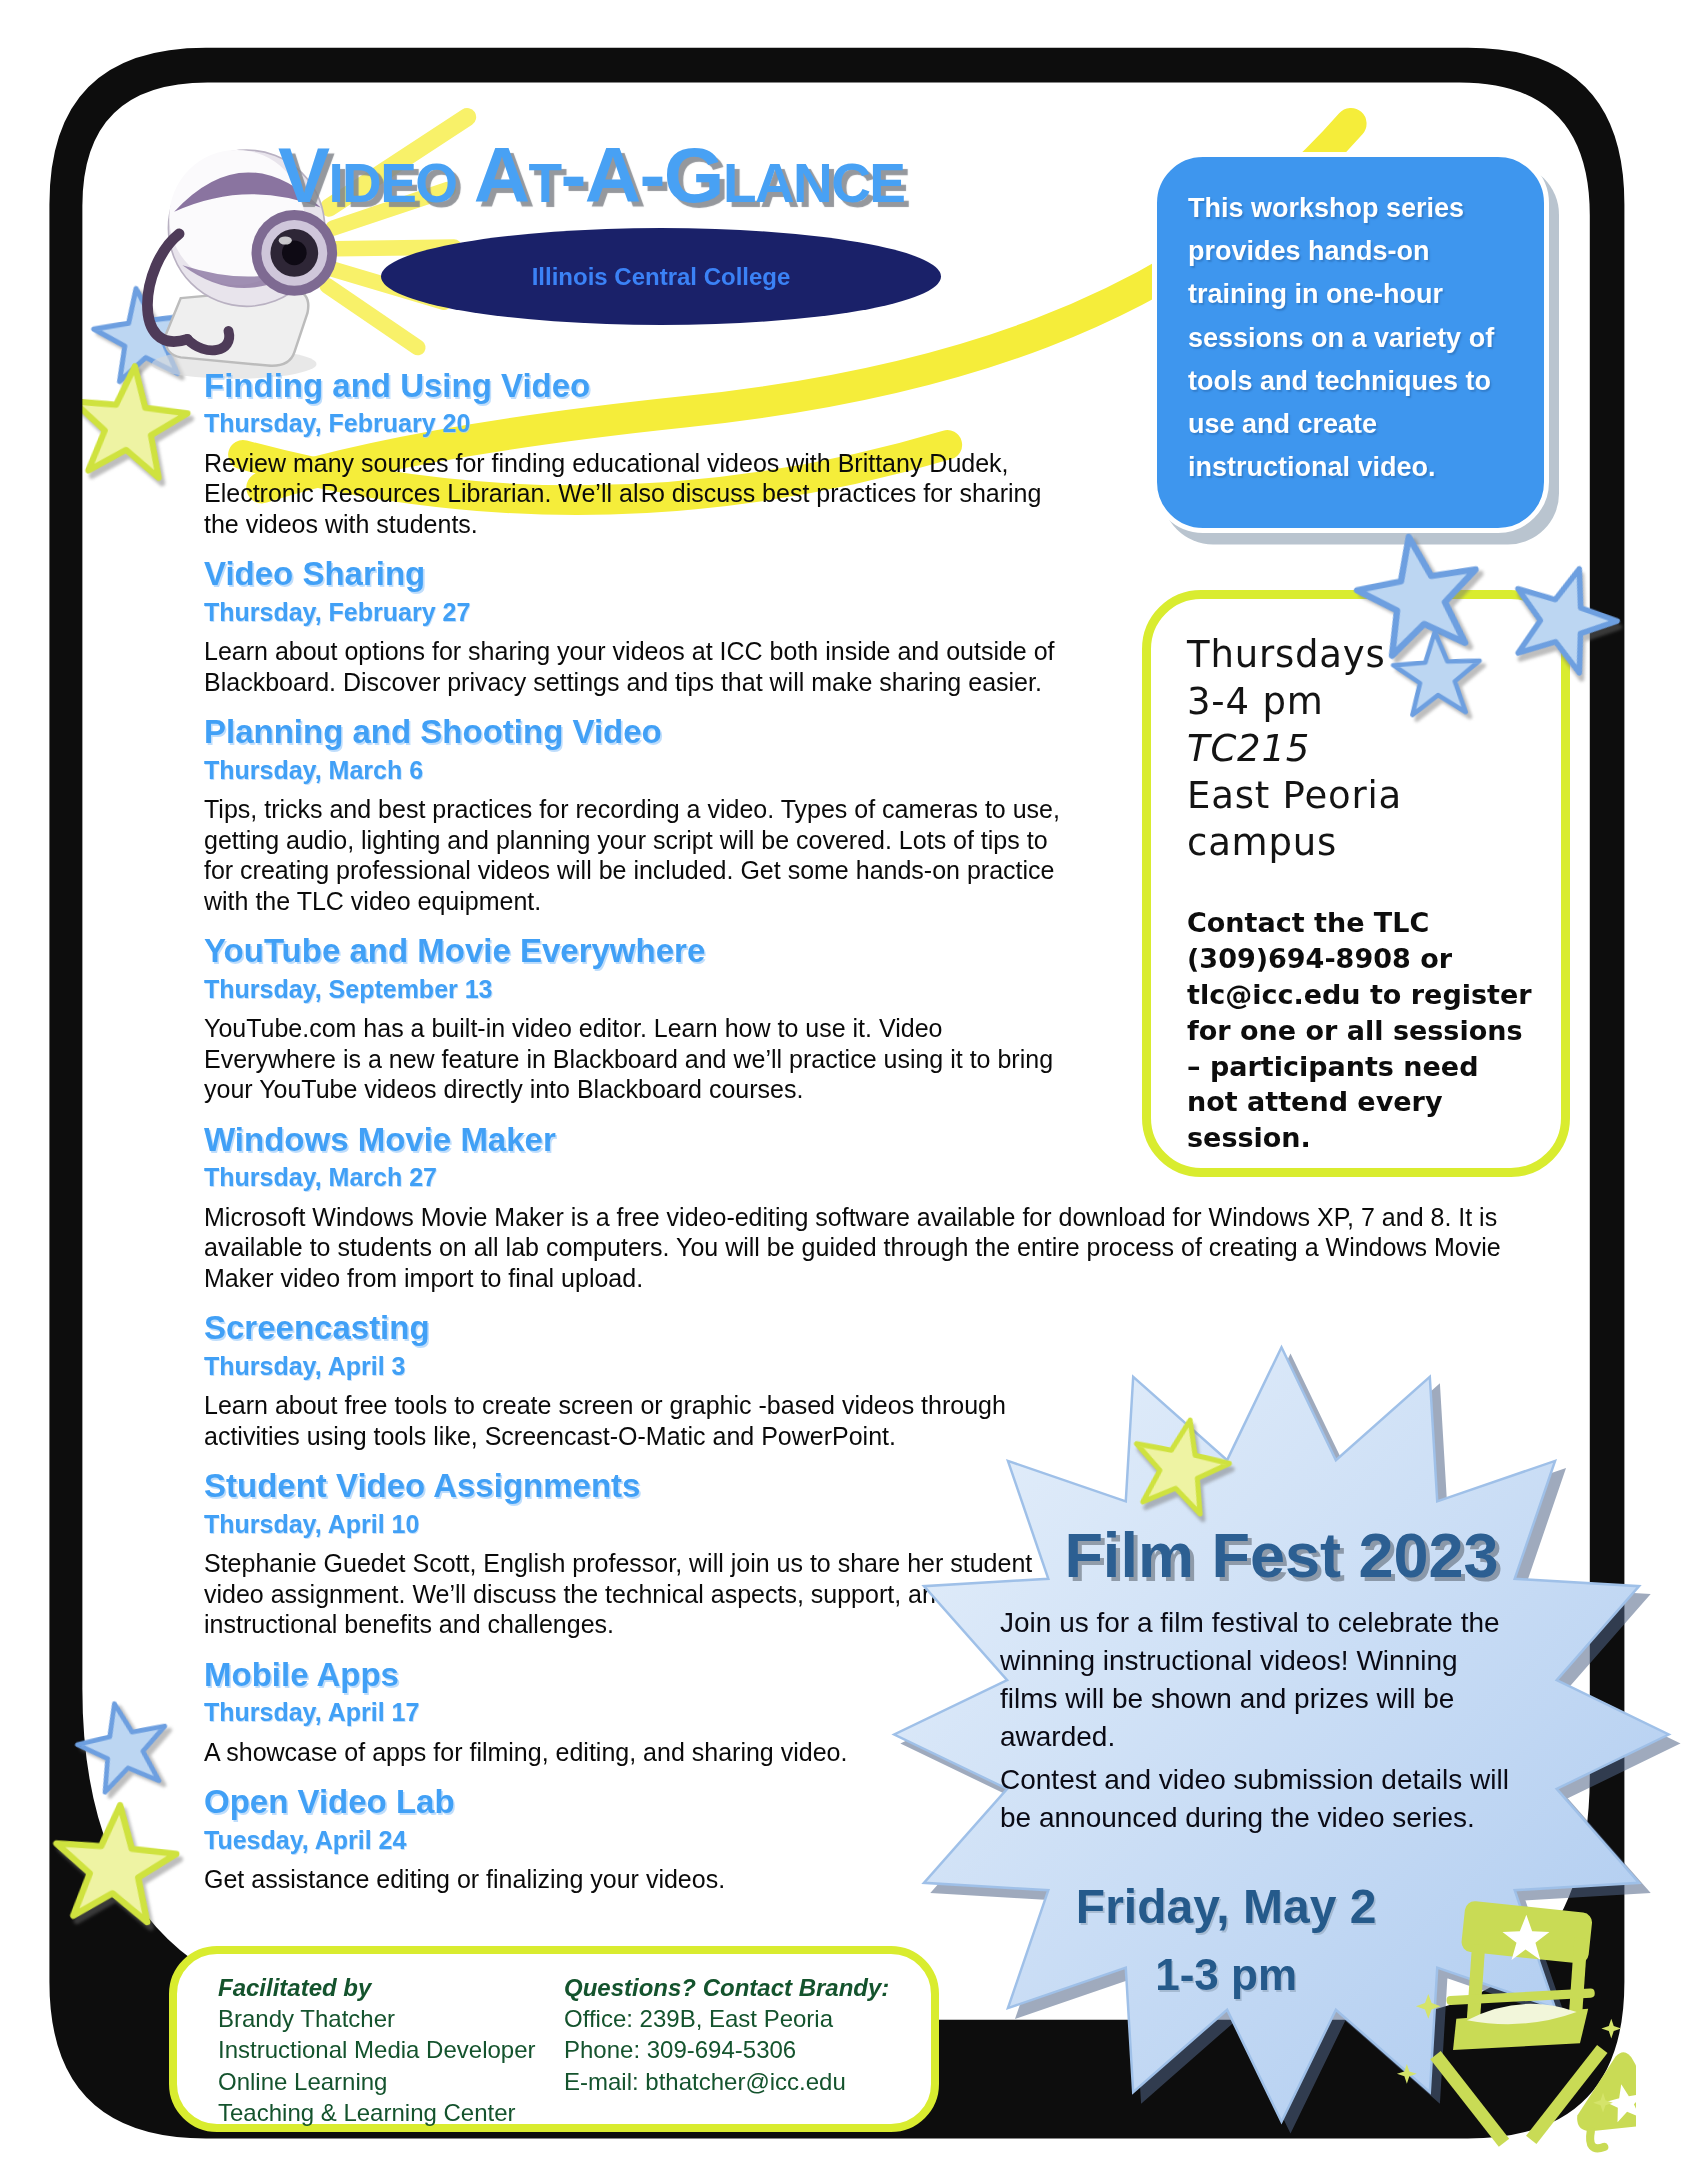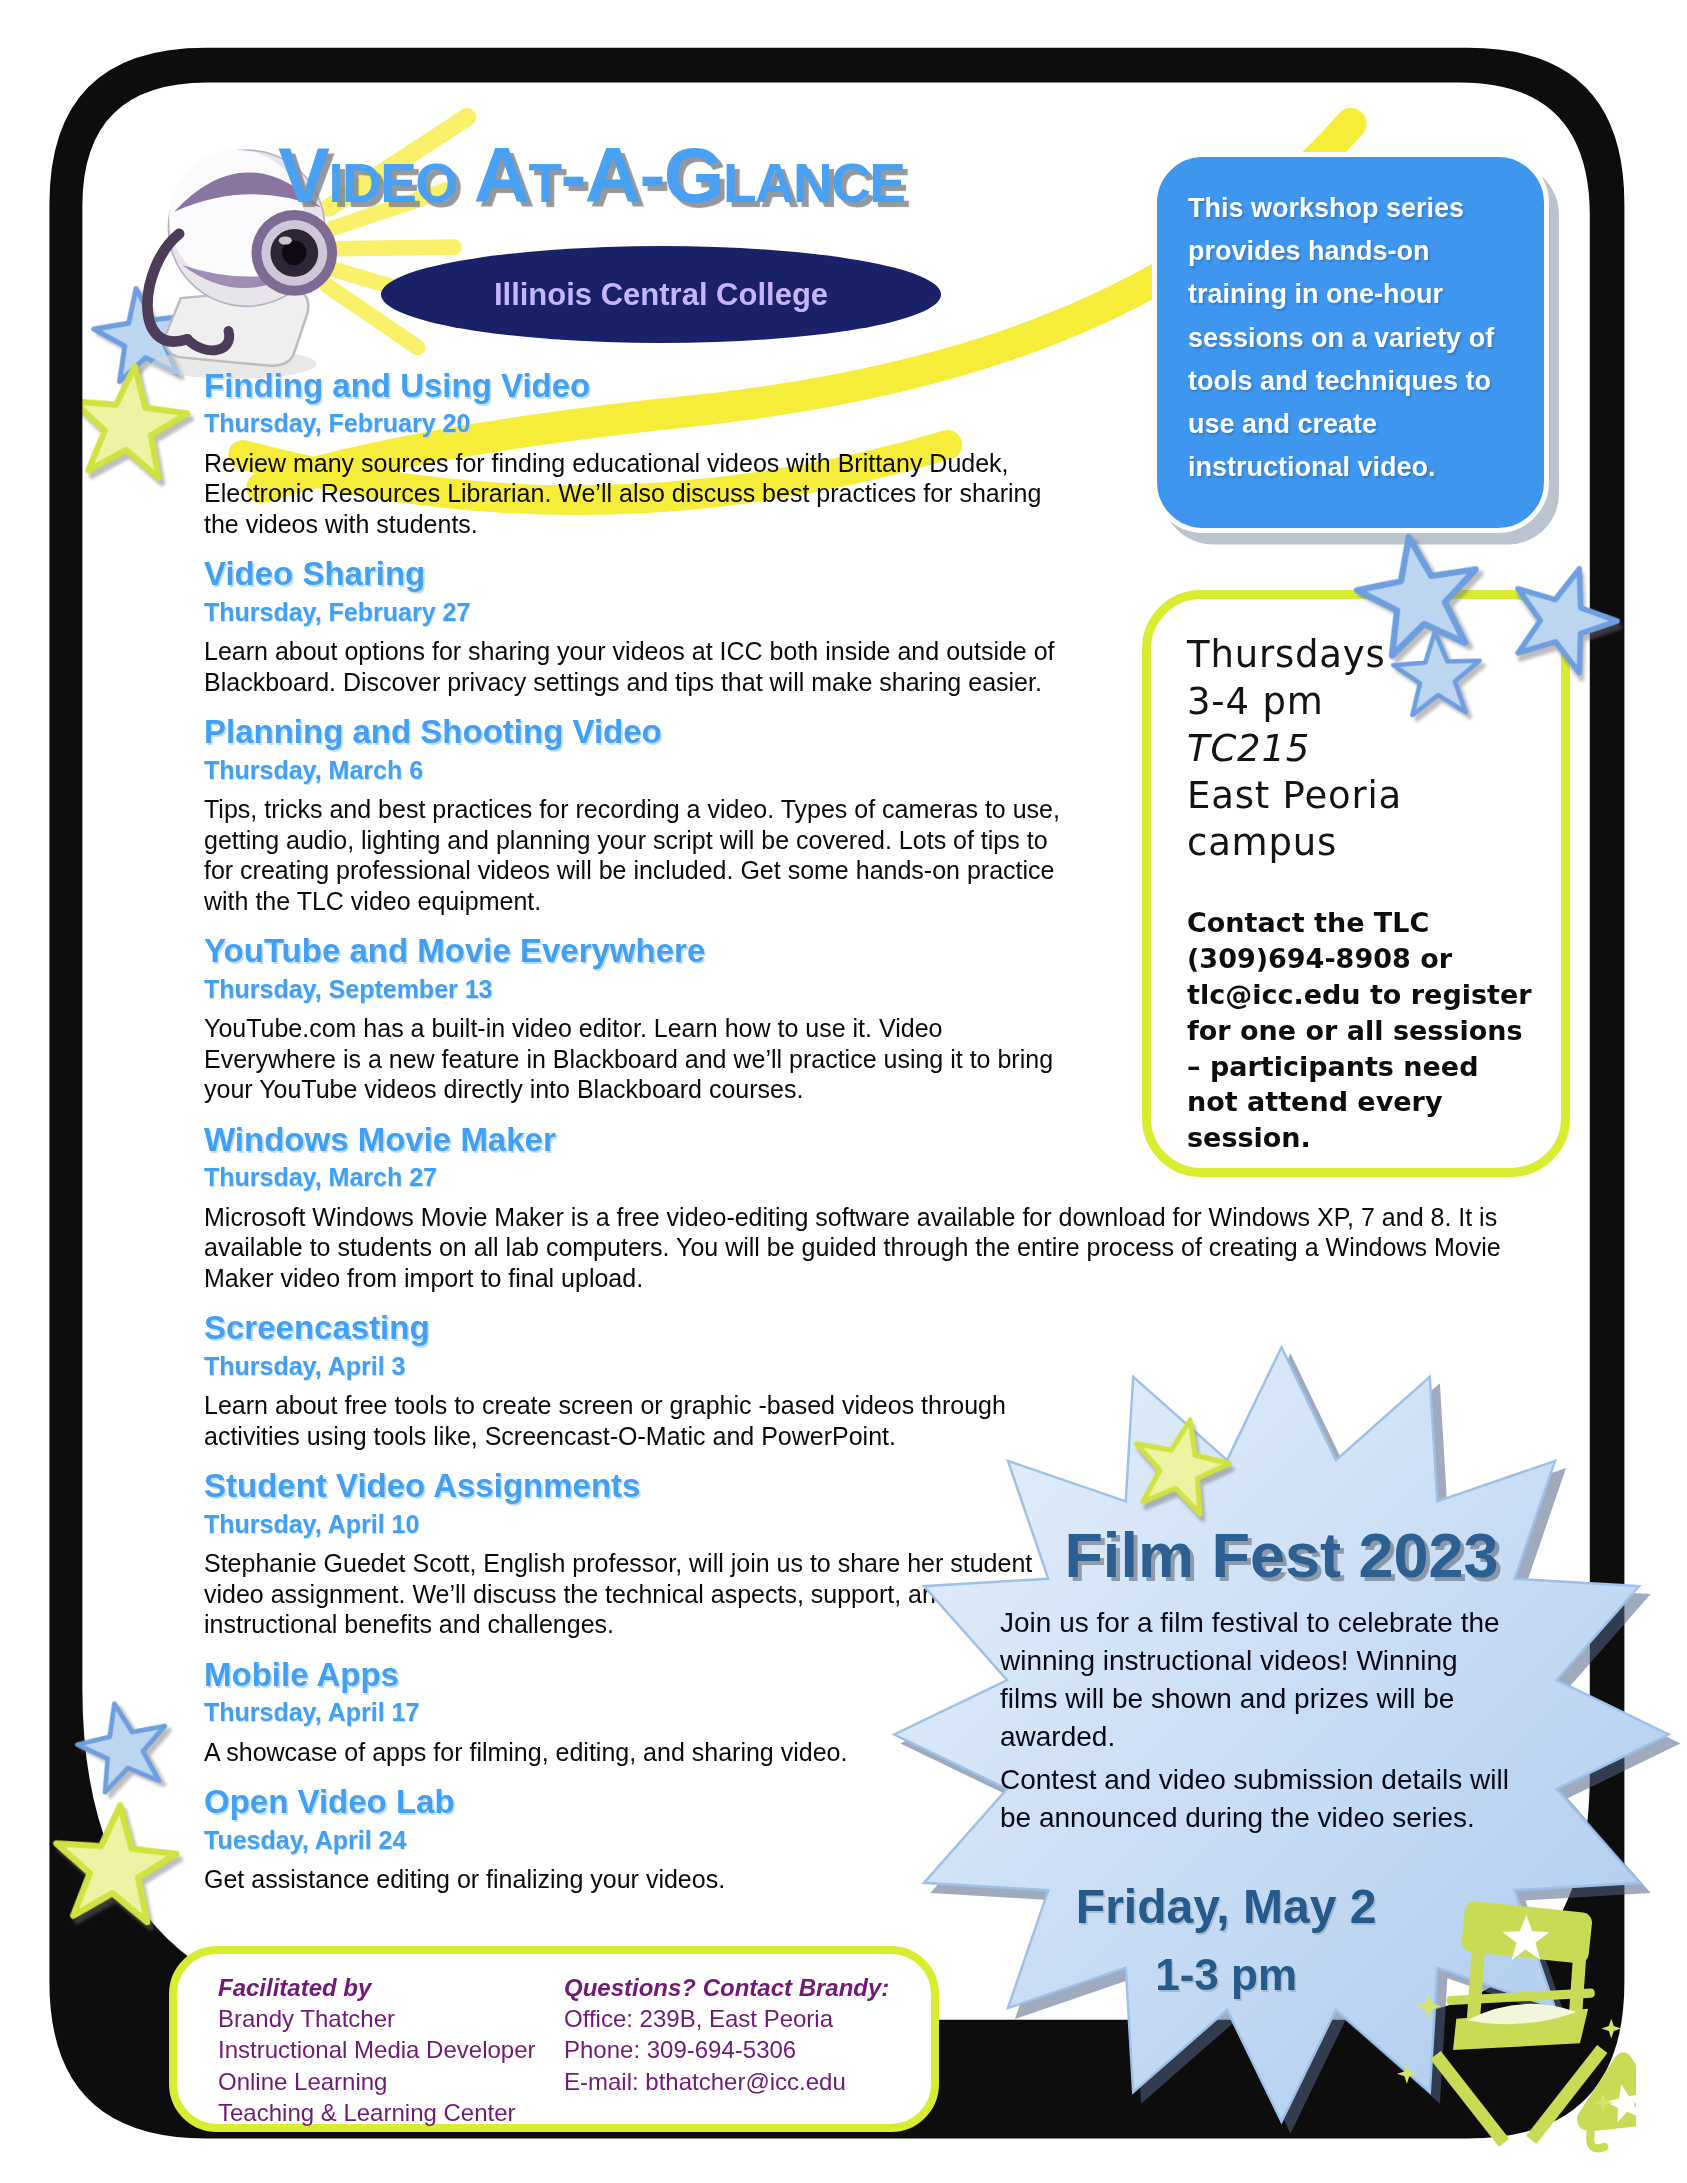--- a/index.html
+++ b/index.html
@@ -8,22 +8,22 @@
 
   
   .frame-svg{position:absolute;left:0;top:0;z-index:4;pointer-events:none;}
 
   
   .swoosh-svg{position:absolute;left:0;top:0;z-index:5;pointer-events:none;}
   .webcam-svg{position:absolute;left:82px;top:92px;z-index:6;}
   .main-title{position:absolute;left:278px;top:130px;width:824px;z-index:8;
     font-variant:small-caps;font-weight:bold;font-size:78px;letter-spacing:-1.6px;
     color:#48a1f4;text-shadow:5px 5px 0.8px rgba(130,134,140,.85);white-space:nowrap;}
-  .college-badge{position:absolute;left:381px;top:246px;width:560px;height:97px;z-index:9;
-    background:#1a2169;border-radius:50%;color:#c4b5fd;font-weight:bold;font-size:31px;
+  .college-badge{position:absolute;left:381px;top:228px;width:560px;height:97px;z-index:9;
+    background:#1a2169;border-radius:50%;color:#3b82f6;font-weight:bold;font-size:24px;
     text-align:center;line-height:97px;}
 
   
   .intro-box{position:absolute;left:1152px;top:152px;width:397px;height:381px;z-index:6;box-sizing:border-box;
     background:#3e96ee;border:5.8px solid #ffffff;border-radius:51px;
     box-shadow:10px 11.5px 0 #b9c4cf;}
   .intro-box p{margin:0;padding:30px 13px 0 31px;color:#ffffff;font-weight:bold;font-size:27px;line-height:1.6;
     text-shadow:1.6px 1.6px 1.6px rgba(30,80,140,.35);}
 
   
@@ -67,21 +67,21 @@
     font-size:48px;font-weight:bold;color:#255a8b;text-shadow:1.6px 1.6px 0 rgba(120,140,160,.4);}
   .ff-time{position:absolute;left:0;top:611px;width:86%;text-align:center;
     font-size:44px;font-weight:bold;color:#255a8b;text-shadow:1.6px 1.6px 0 rgba(120,140,160,.4);}
 
   
   .chair-svg{position:absolute;left:1364px;top:1895px;z-index:8;}
 
   
   .footer-box{position:absolute;left:169px;top:1946px;width:770px;height:186px;z-index:7;box-sizing:border-box;
     background:#ffffff;border:8.2px solid #d9ec2f;border-radius:48px;display:flex;}
-  .footer-col{padding-top:18px;font-size:24px;line-height:1.3;color:#701a75;}
+  .footer-col{padding-top:18px;font-size:24px;line-height:1.3;color:#14532d;}
   .footer-col.left{padding-left:41px;width:321px;}
   .footer-col.right{padding-left:25px;}
   .footer-label{font-weight:bold;font-style:italic;}
 </style>
 </head>
 <body>
 
 <div class="page">
 
   <svg class="swoosh-svg" width="1687" height="2183" viewBox="0 0 2048 2650">

